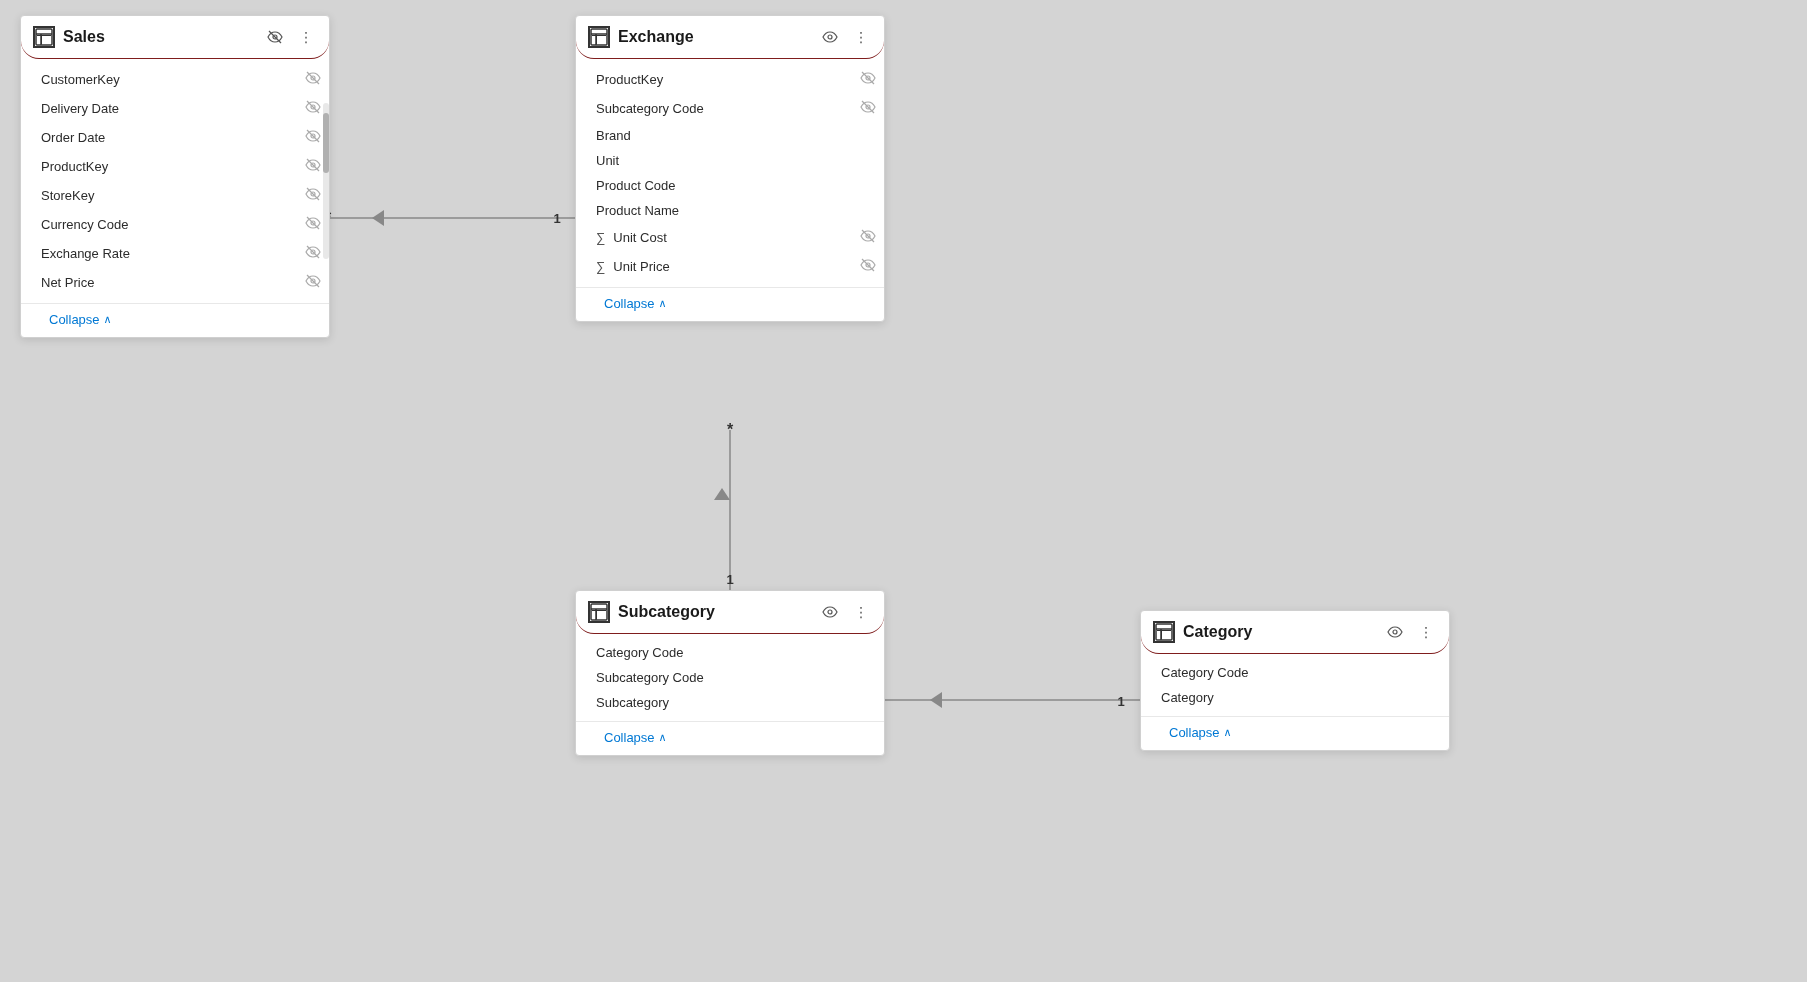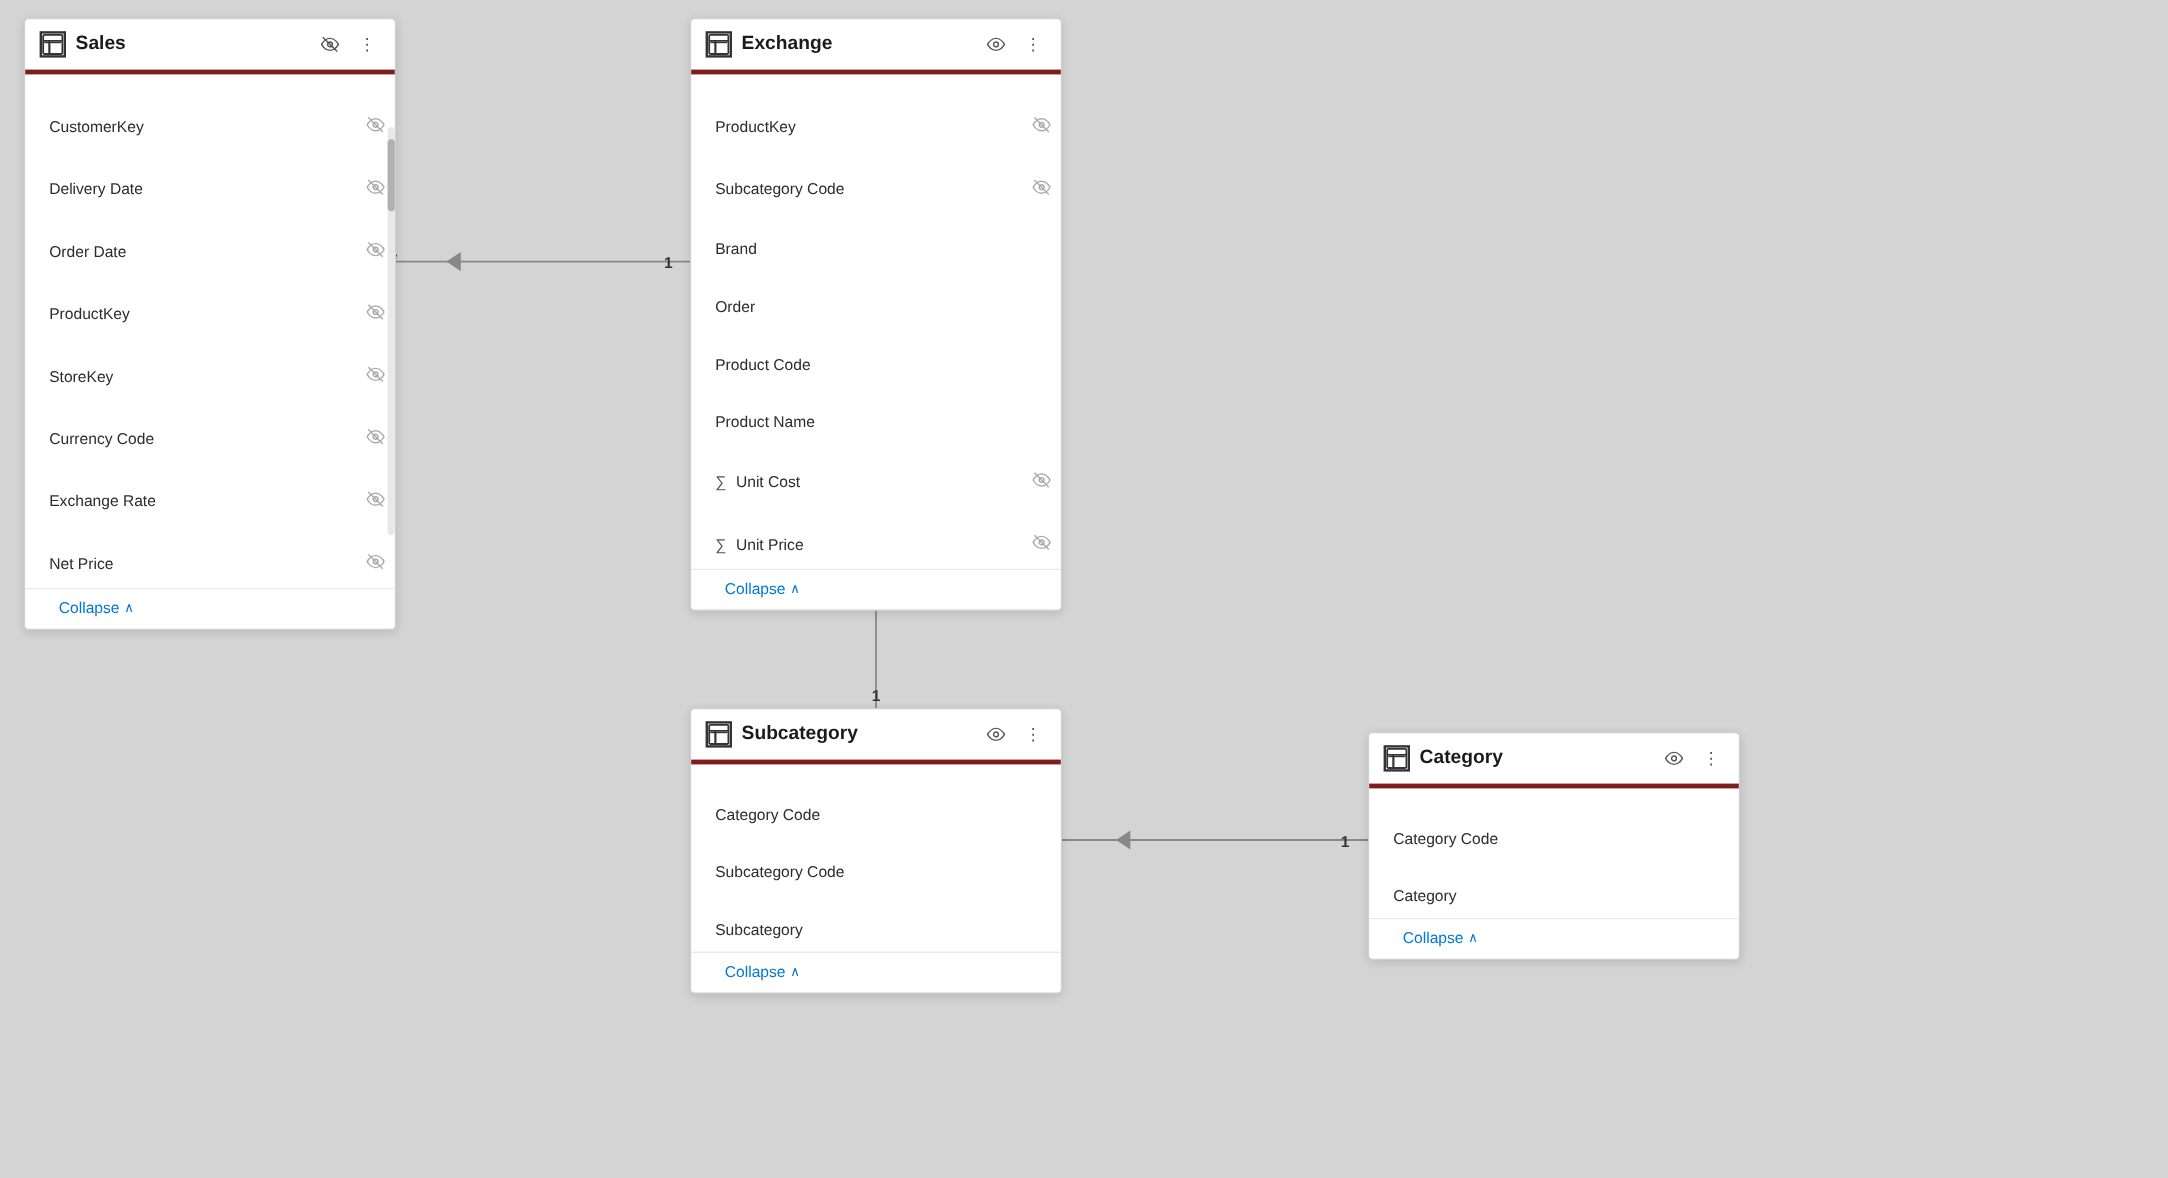--- a/index.html
+++ b/index.html
@@ -34,22 +34,23 @@
       border: 1px solid #d0d0d0;
       border-radius: 4px;
       box-shadow: 0 2px 8px rgba(0,0,0,0.12);
       min-width: 300px;
     }
 
     .table-header {
       display: flex;
       align-items: center;
       padding: 10px 12px;
-      border-bottom: 4px solid #7f1d1d;
+      border-bottom: 1px solid #7f1d1d;
       gap: 8px;
+      border-radius: 18px;
     }
 
     .table-icon {
       width: 22px;
       height: 22px;
       border: 2px solid #333;
       display: flex;
       align-items: center;
       justify-content: center;
       font-size: 10px;
@@ -104,21 +105,20 @@
     .table-body {
       padding: 6px 0;
     }
 
     .field-row {
       display: flex;
       align-items: center;
       padding: 5px 8px 5px 20px;
       justify-content: space-between;
       gap: 4px;
-      margin-top: 23px;
     }
 
     .field-name {
       font-size: 13px;
       color: #2c2c2c;
       flex: 1;
       display: flex;
       align-items: center;
       gap: 6px;
     }
@@ -397,21 +397,21 @@
               <path d="M1 8C1 8 3.5 3 8 3s7 5 7 5-2.5 5-7 5S1 8 1 8z" stroke="#aaa" stroke-width="1.2" fill="none"></path>
               <circle cx="8" cy="8" r="2" stroke="#aaa" stroke-width="1.2" fill="none"></circle>
               <line x1="2" y1="2" x2="14" y2="14" stroke="#aaa" stroke-width="1.2"></line>
             </svg>
         </span>
       </div>
       <div class="field-row">
         <span class="field-name">Brand</span>
       </div>
       <div class="field-row">
-        <span class="field-name">Order</span>
+        <span class="field-name">Unit</span>
       </div>
       <div class="field-row">
         <span class="field-name">Product Code</span>
       </div>
       <div class="field-row">
         <span class="field-name">Product Name</span>
       </div>
       <div class="field-row">
         <span class="field-name">
           <span class="sum-icon">∑</span>Unit Cost

